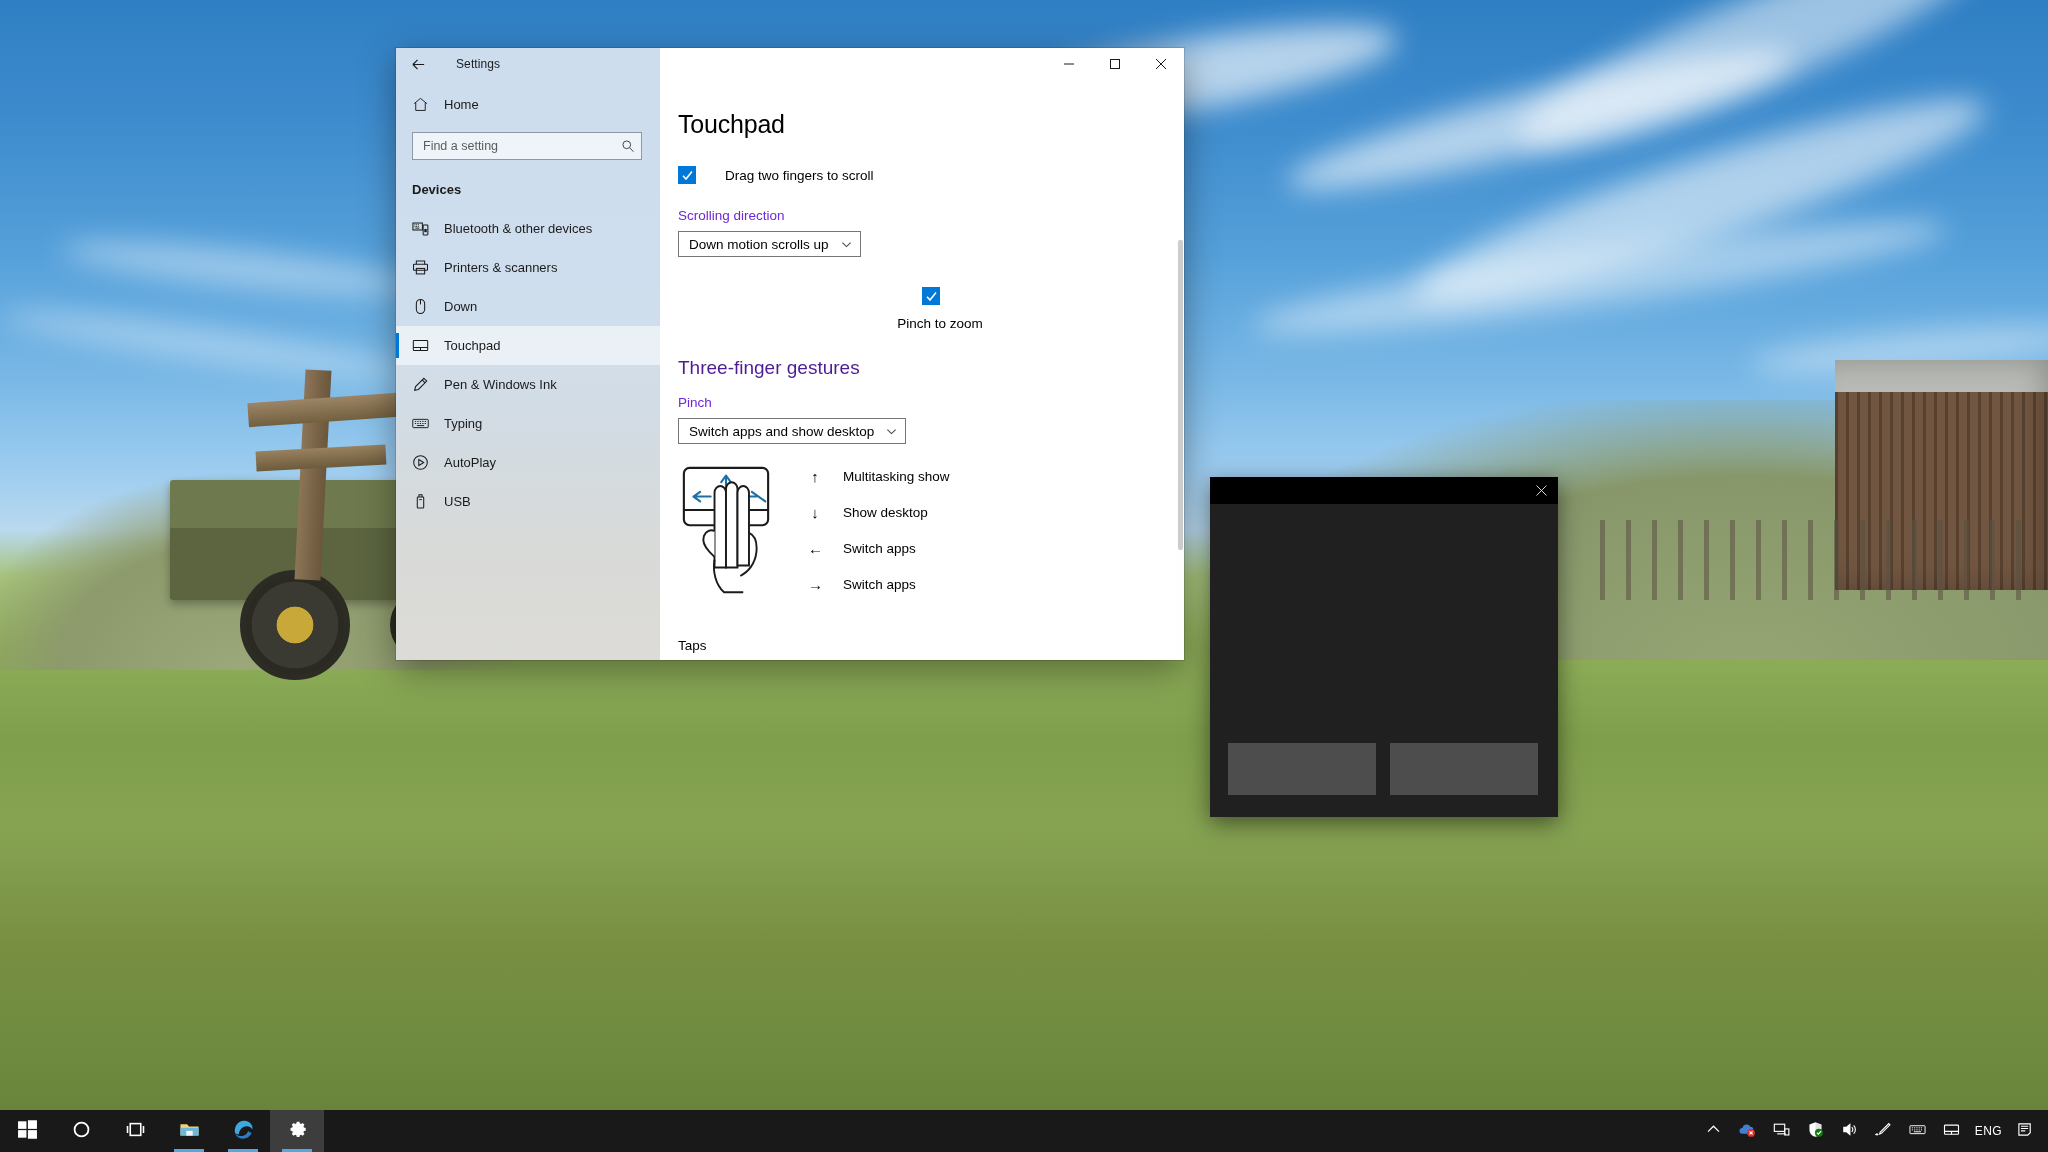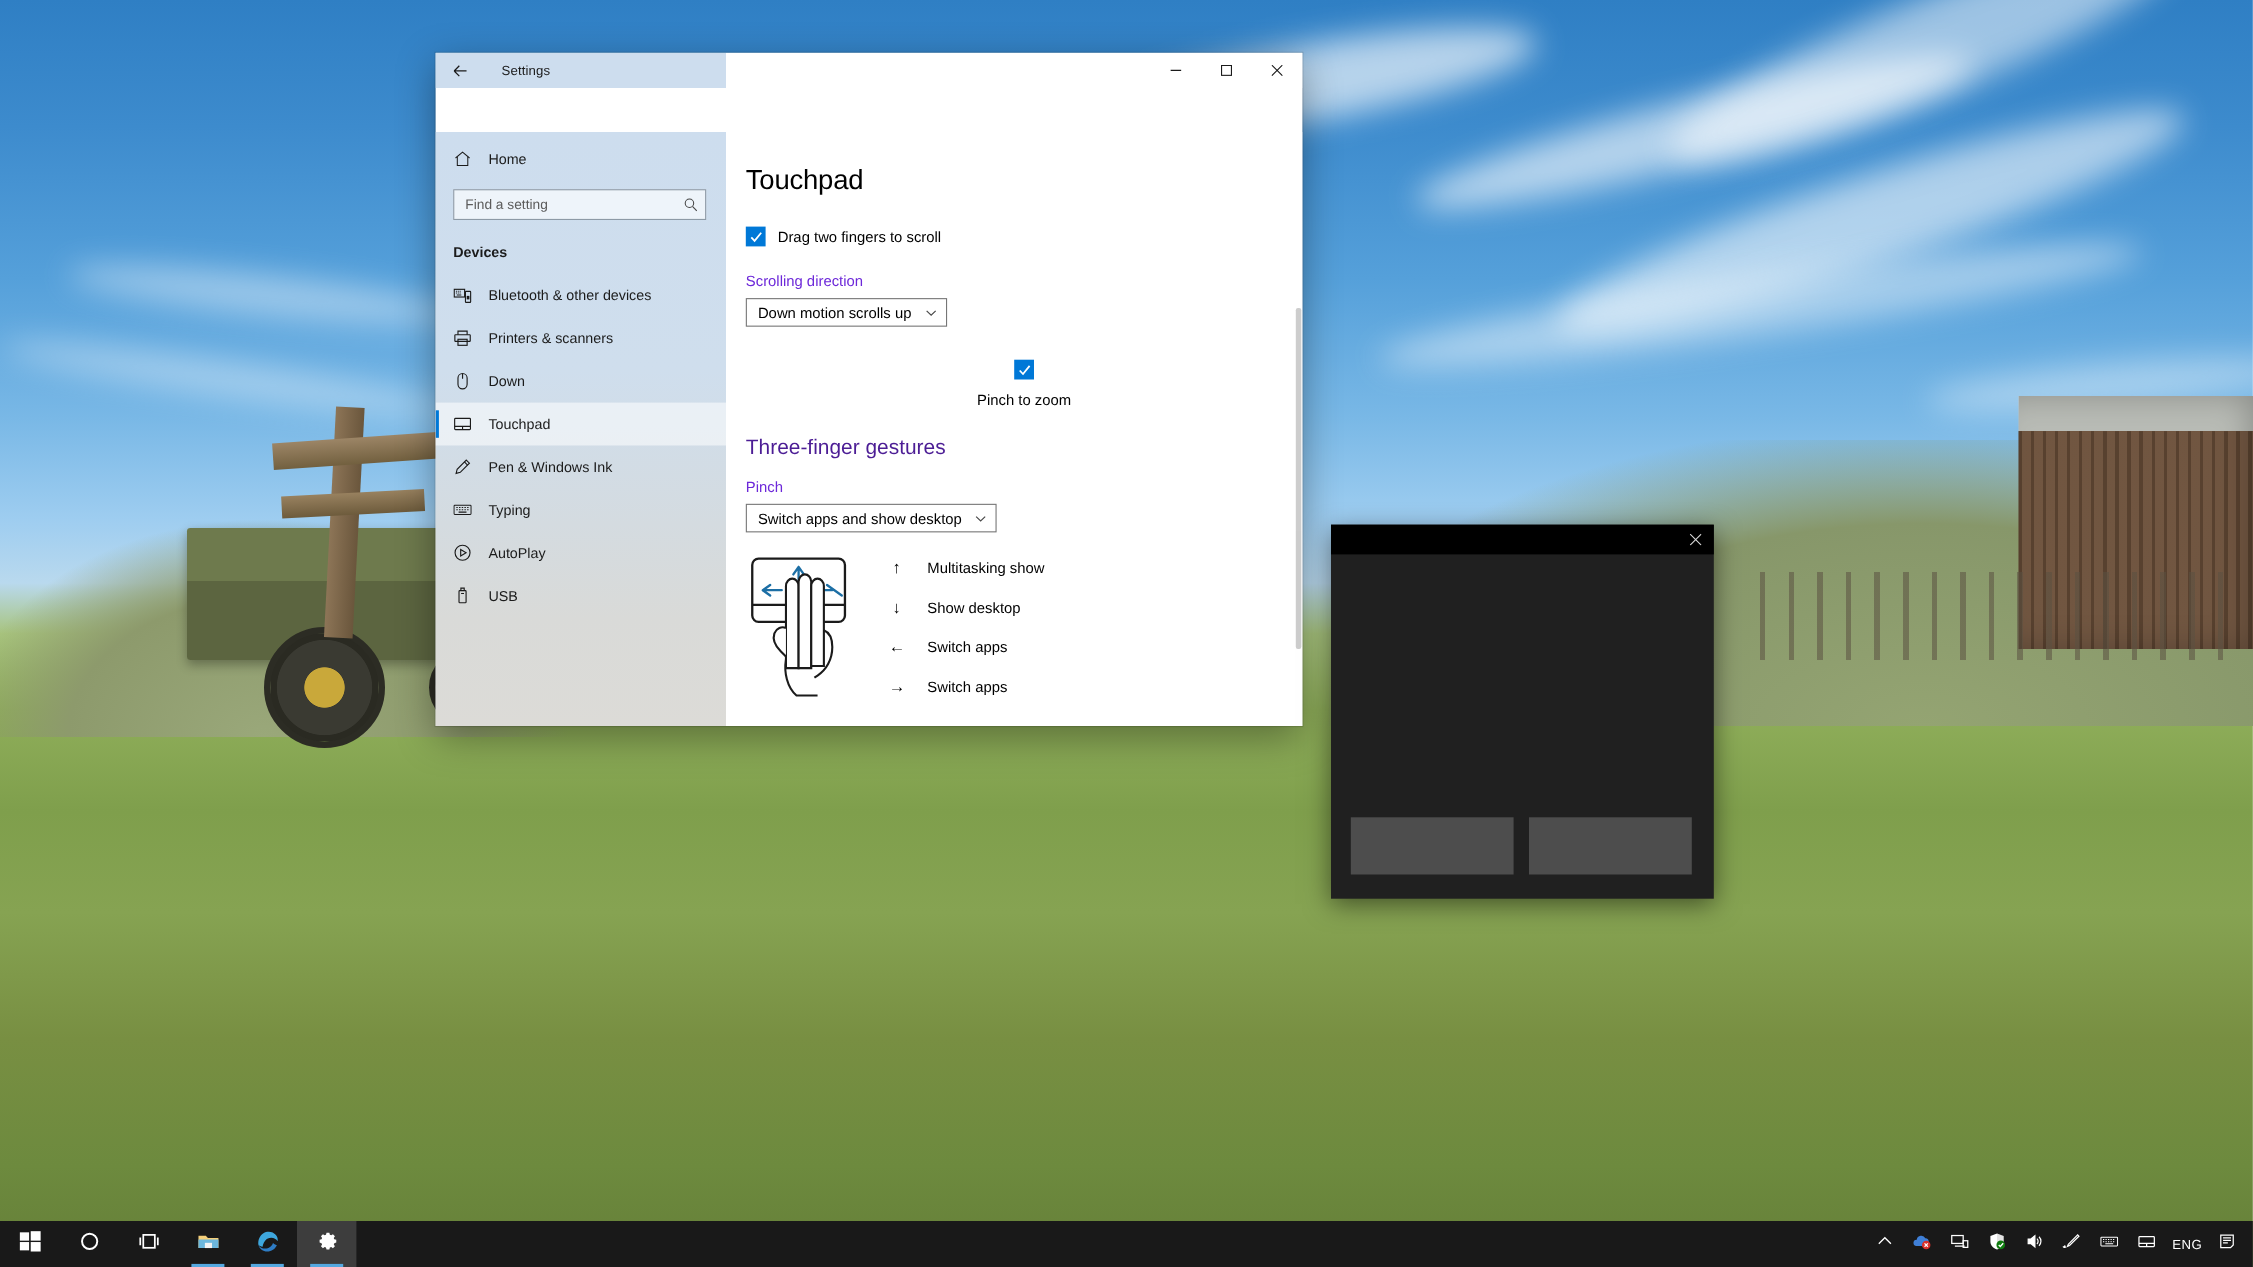--- a/index.html
+++ b/index.html
@@ -101,21 +101,20 @@
   }
 
   
   #settings-window {
     position: absolute; left: 396px; top: 48px;
     width: 788px; height: 612px;
     background: #ffffff;
     box-shadow: 0 10px 34px rgba(0,0,0,.38), 0 0 0 1px rgba(0,0,0,.12);
     display: flex; flex-direction: column;
     overflow: hidden;
-    gap: 40px;
   }
   #title-bar {
     height: 32px; flex: 0 0 32px;
     display: flex; align-items: center;
     background: transparent;
     position: relative; z-index: 5;
   }
   .tb-left {
     width: 264px; height: 32px;
     display:flex; align-items:center;
@@ -205,21 +204,21 @@
   #page-title {
     font-size: 25px; font-weight: normal; color:#000;
     letter-spacing: -.2px; margin-bottom: 27px;
   }
   .chk-row { display:flex; align-items:center; gap:11px; margin-bottom: 24px; }
   .chk {
     width:18px; height:18px; background:#0078d7;
     display:flex; align-items:center; justify-content:center;
   }
   .chk svg { width:13px; height:13px; color:#fff; }
-  .chk-label { font-size:13.5px; color:#000; }
+  .chk-label { font-size:13.5px; color:#000;margin-left:18px; }
 
   .field-label { font-size:13.5px; color:#6d28d9; margin-bottom: 8px; }
   .combo {
     height: 26px; border:1px solid #767676; background:#fff;
     display:inline-flex; align-items:center;
     padding: 0 8px 0 10px; gap: 12px;
     font-size:13.5px; color:#000;
   }
   .combo .chev { width:11px; height:11px; color:#4a4a4a; display:flex; }
   .section-gap { height: 20px; }

